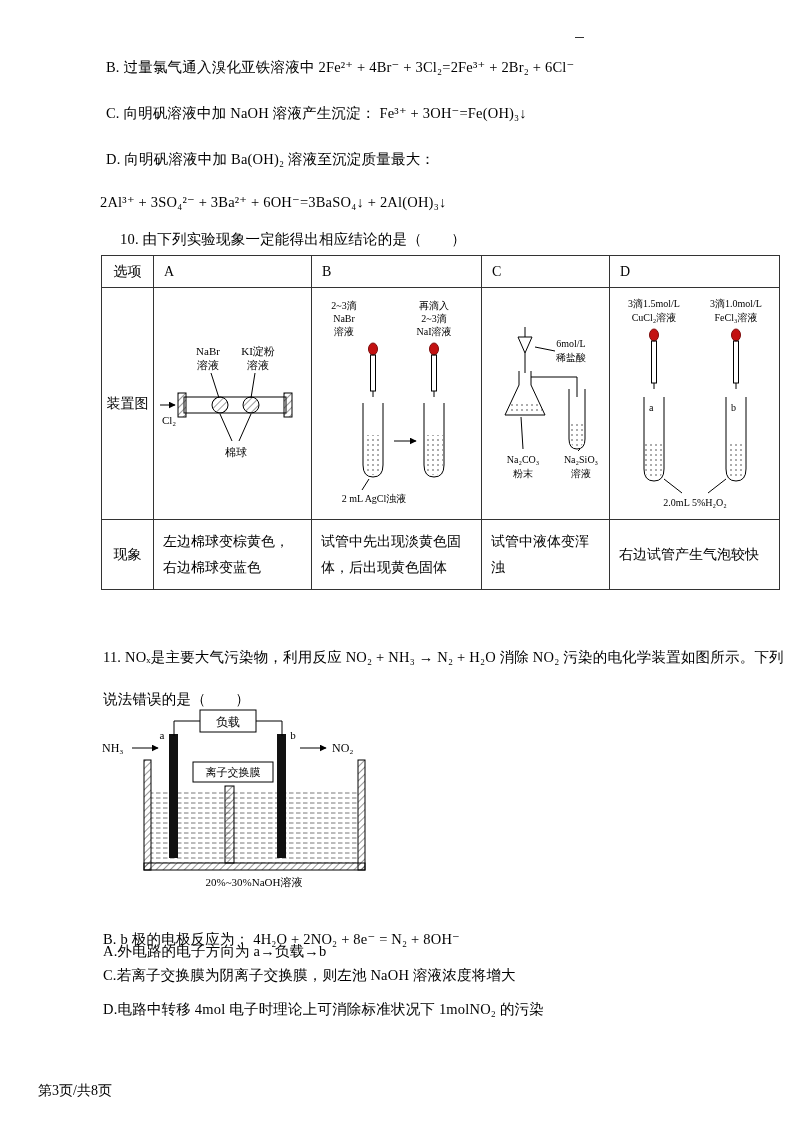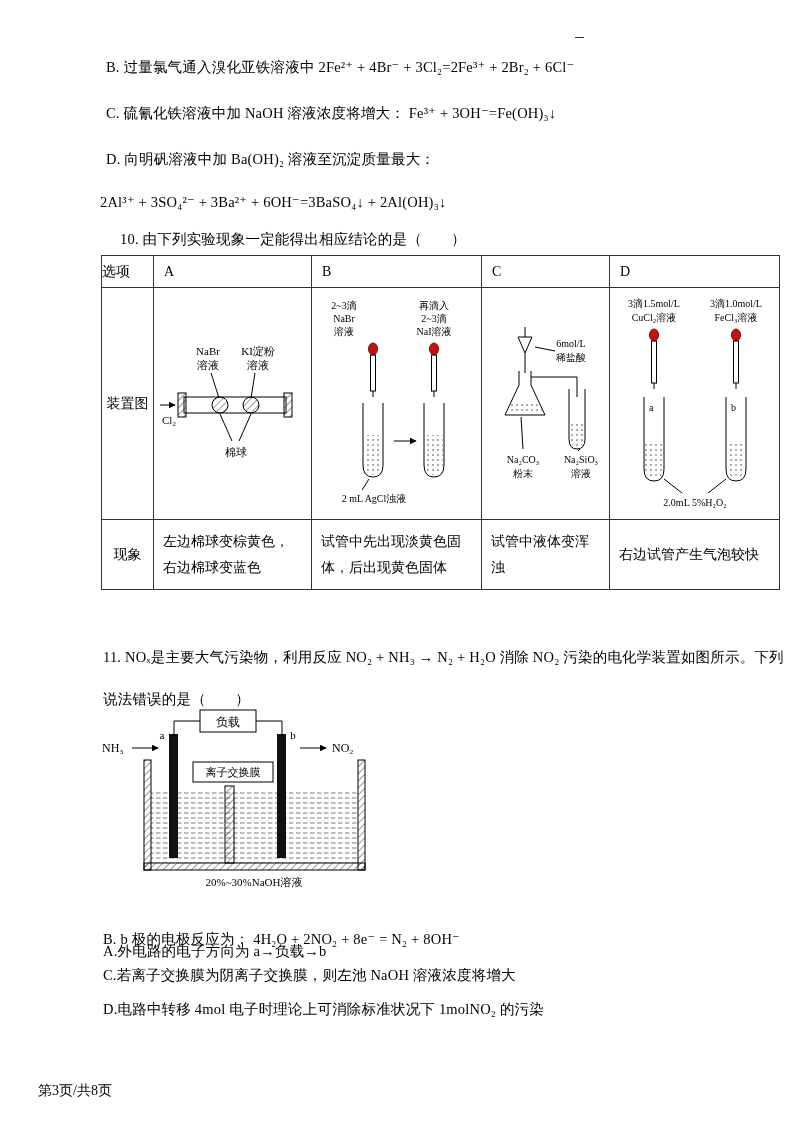--- a/index.html
+++ b/index.html
@@ -6,21 +6,21 @@
   html, body { background:#fff; }
   .page { width:794px; height:1122px; position:relative; background:#fff;
           font-family:"Liberation Serif","DejaVu Serif",serif; color:#000; overflow:hidden;margin-left:38px; }
   .line { position:absolute; font-size:14.5px; white-space:nowrap; letter-spacing:.2px; }
   .topmark { position:absolute; left:537px; top:37px; width:9px; border-top:1.5px solid #333; }
 
   table.q10 { position:absolute; left:63px; top:255px; border-collapse:collapse; table-layout:fixed; }
   table.q10 th, table.q10 td { border:1px solid #333; font-weight:normal; font-size:14px;
                                vertical-align:middle; }
   table.q10 th { height:32px; text-align:left; padding-left:10px; }
-  table.q10 th.c0 { padding-left:0; }
+  table.q10 th.c0 { text-align:center; padding-left:0; }
   td.rowlabel { text-align:center; }
   td.device { height:232px; text-align:right; padding:2px 0; }
   td.phen { height:70px; padding:4px 9px; line-height:1.85; }
   td.concl { height:38px; padding:2px 9px; }
 
   svg { display:block; margin:0 auto; }
   svg text { font-size:11px; fill:#000; font-family:"Liberation Serif","DejaVu Serif",serif; }
   svg text.sm { font-size:10px; }
   svg text.md { font-size:12px; }
   .st  { stroke:#000; fill:none; stroke-width:1; }
@@ -51,21 +51,21 @@
       <path d="M0,0 L10,5 L0,10 z" fill="#000"></path>
     </marker>
   </defs>
 </svg>
 
 <div class="page">
 
   <div class="topmark"></div>
 
   <div class="line" style="left:68px; top:58px;">B. 过量氯气通入溴化亚铁溶液中 2Fe²⁺ + 4Br⁻ + 3Cl₂=2Fe³⁺ + 2Br₂ + 6Cl⁻</div>
-  <div class="line" style="left:68px; top:104px;">C. 硫氰化铁溶液中加 NaOH 溶液浓度将增大：  Fe³⁺ + 3OH⁻=Fe(OH)₃↓</div>
+  <div class="line" style="left:68px; top:104px;">C. 向明矾溶液中加 NaOH 溶液产生沉淀：  Fe³⁺ + 3OH⁻=Fe(OH)₃↓</div>
   <div class="line" style="left:68px; top:150px;text-align:center;">D. 向明矾溶液中加 Ba(OH)₂ 溶液至沉淀质量最大：</div>
   <div class="line" style="left:62px; top:194px;">2Al³⁺ + 3SO₄²⁻ + 3Ba²⁺ + 6OH⁻=3BaSO₄↓ + 2Al(OH)₃↓</div>
 
   <div class="line" style="left:82px; top:230px;">10. 由下列实验现象一定能得出相应结论的是（　　）</div>
 
   <table class="q10">
     <colgroup>
       <col style="width:52px">
         <col style="width:158px">
         <col style="width:170px">

